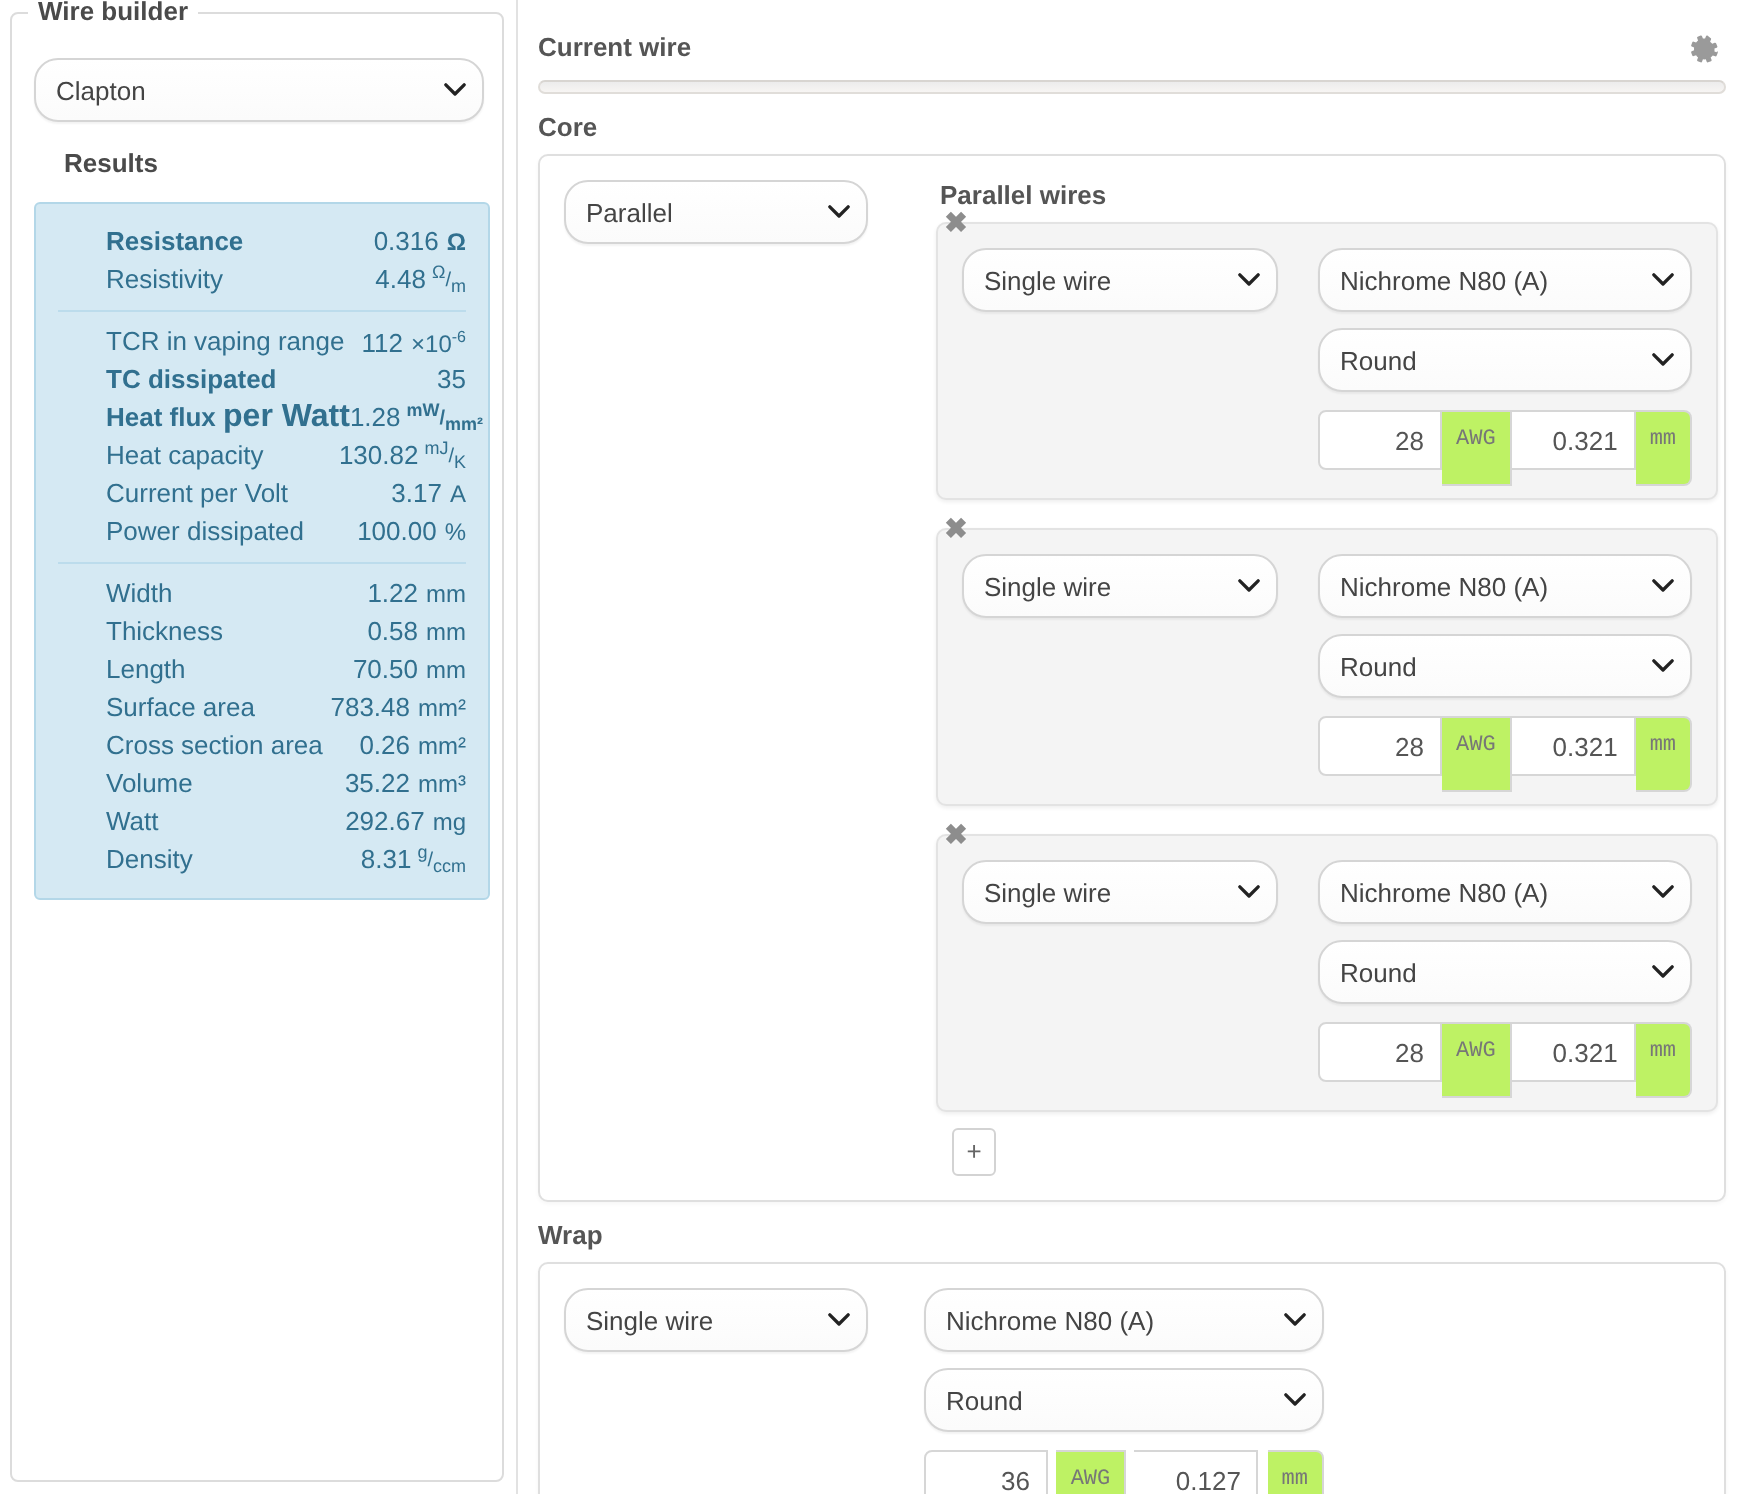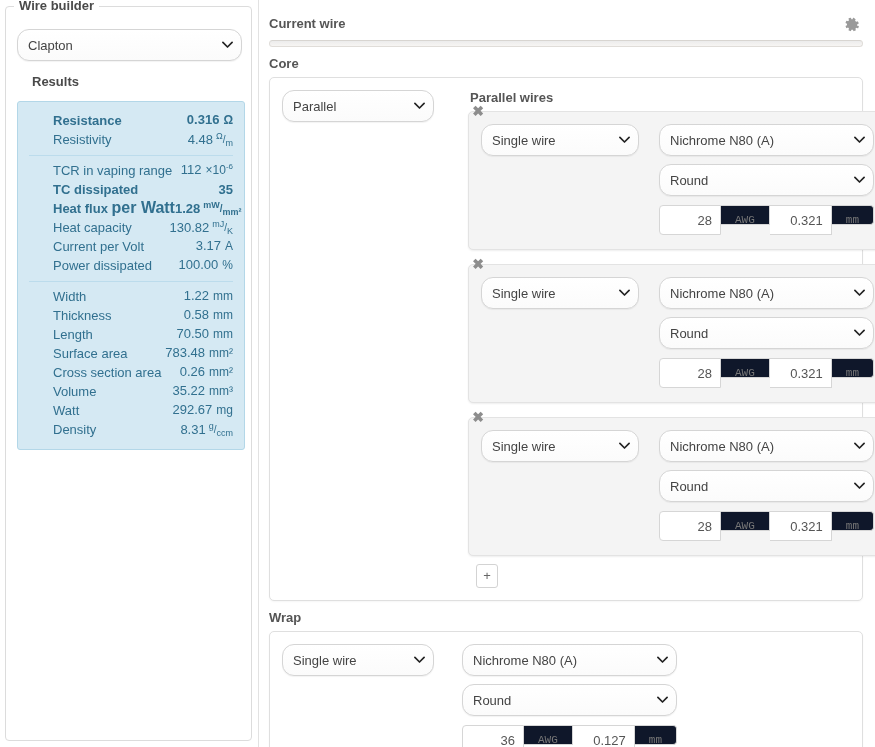--- a/index.html
+++ b/index.html
@@ -84,36 +84,36 @@
     position: absolute;
     left: 11px; top: 94px;
     width: 228px;
     background: #d5e9f3;
     border: 1px solid #b3d7e8;
     border-radius: 3px;
     padding: 9px 11px 10px 11px;
     color: #31708f;
   }
   .res-row {
-    display: flex; align-items: flex-end;
+    display: flex; align-items: center;
     height: 19px;
     line-height: 19px;
     font-size: 13px;
     padding-left: 24px;
   }
   .res-label { flex: 1 1 auto; white-space: nowrap; }
   .res-label .b { font-weight: bold; }
   .res-label .sm { font-size: 16px; font-weight: bold; }
   .res-val {
     flex: 0 0 auto;
     text-align: right;
     white-space: nowrap;
   }
   .res-val .num { }
-  .res-val .num.b { font-weight: bold; margin-top: 28px; }
+  .res-val .num.b { font-weight: normal; margin-top: 28px; }
   .res-val .unit { font-size: 12px; margin-left: 4px; }
   .res-val .unit.b { font-weight: bold; }
   .res-hr {
     border: 0; border-top: 1px solid #bcdcec;
     margin: 6px 0 5px 0;
   }
   .frac {
     display: inline-block;
     font-size: 9px;
     line-height: 1;
@@ -226,26 +226,26 @@
     border: 1px solid #d6d6d6;
     background: #fff;
     text-align: right;
     padding: 0 8px;
     font-family: "Liberation Sans", sans-serif;
     font-size: 13px;
     color: #555;
     outline: none;
   }
   .ig-addon {
-    height: 20px;
+    height: 38px;
     line-height: 28px;
-    padding: 0 14px;
+    padding: 0 7px;
     border: 1px solid #d6d6d6;
     border-left: 0;
-    background: #0f172a;
+    background: #bef264;
     color: #777;
     font-family: "Liberation Mono", monospace;
     font-size: 11px;
   }
   .ig-input.first { border-radius: 4px 0 0 4px; }
   .ig-input.mid { border-left: 0; }
   .ig-addon.last { border-radius: 0 4px 4px 0; }
 
   .add-btn {
     width: 22px; height: 24px;

